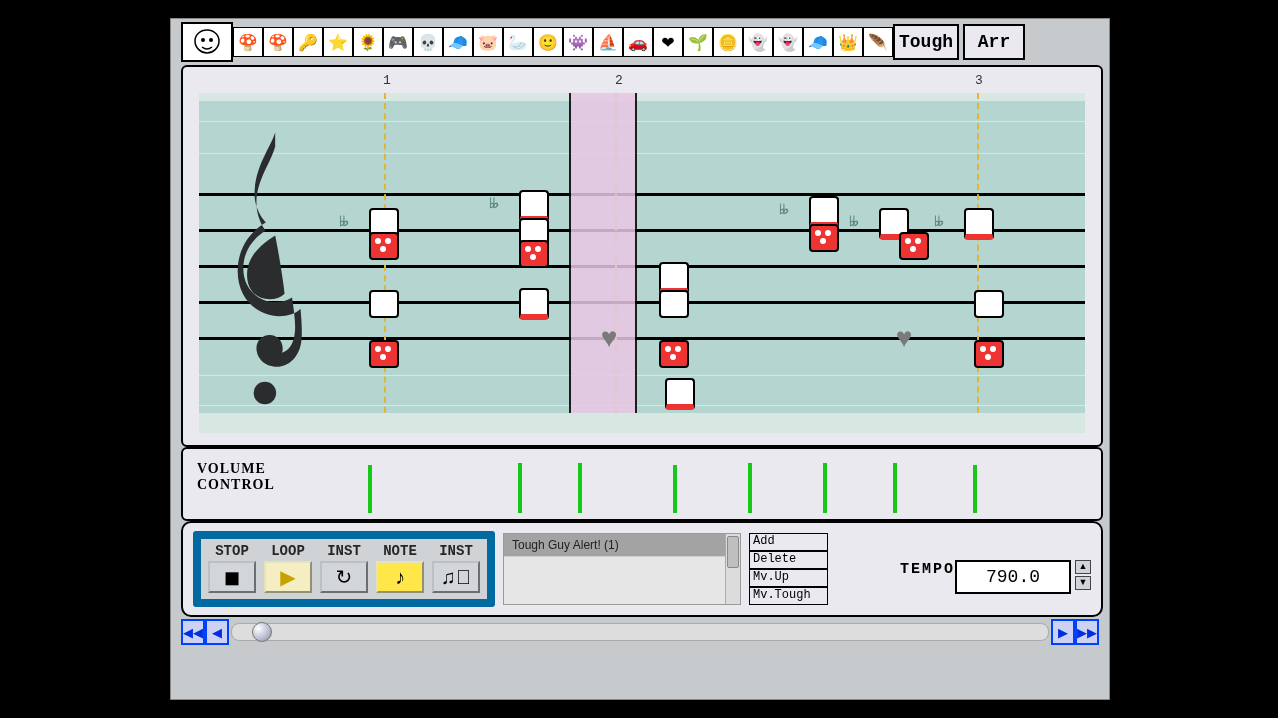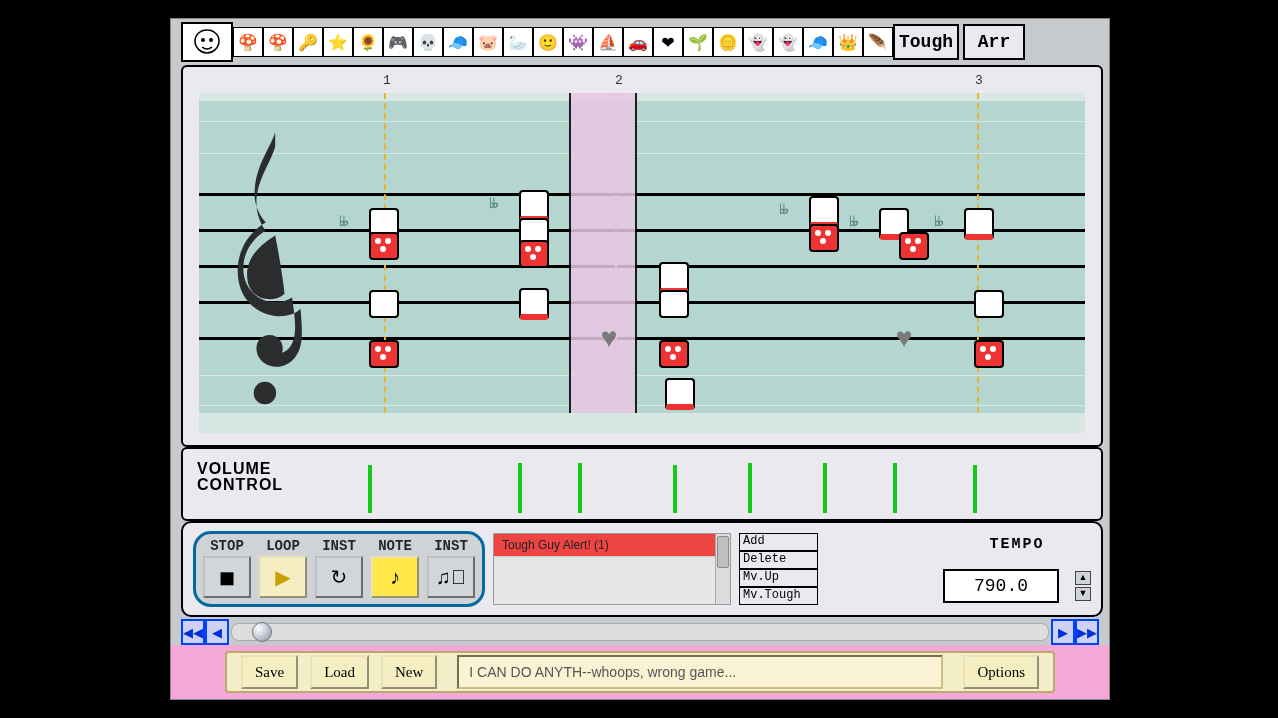--- a/index.html
+++ b/index.html
@@ -27,42 +27,42 @@
 .note{position:absolute;width:30px;height:26px;display:flex;align-items:center;justify-content:center;font-size:18px}
 .note .acc{position:absolute;left:-30px;top:2px;font-size:14px;letter-spacing:-3px;color:#5a8a7a;font-weight:bold}
 .spr{width:26px;height:24px;border:2px solid #000;border-radius:4px}
 .spr.boo{background:#fff}
 .spr.mush{background:#e33;position:relative}
 .spr.mush::after{content:"";position:absolute;left:4px;top:4px;width:6px;height:6px;border-radius:50%;background:#fff;box-shadow:10px 0 #fff,5px 8px #fff}
 .spr.cake{background:#fff;border-bottom:6px solid #e33}
 .heart{color:#7a7a7a;font-size:28px}
 
 .vol-wrap{position:absolute;left:10px;top:428px;width:918px;height:70px;background:#e9e9ef;border:2px solid #000;border-radius:6px}
-.vol-label{position:absolute;left:14px;top:12px;font-family:Liberation Sans, sans-serif;font-weight:bold;font-size:16px;letter-spacing:1px;line-height:16px}
+.vol-label{position:absolute;left:14px;top:12px;font-family:Liberation Serif, serif;font-weight:bold;font-size:14px;letter-spacing:1px;line-height:16px}
 .vbar{position:absolute;bottom:6px;width:4px;background:#18c818}
 
 .ctrl-wrap{position:absolute;left:10px;top:502px;width:918px;height:92px;background:#e9e9ef;border:2px solid #000;border-radius:10px;display:flex;align-items:stretch}
-.btn-block{margin:8px 0 8px 10px;background:#cfd3d6;border:3px solid #0369a1;border-radius:18px;padding:4px 4px 6px 4px;display:flex;gap:2px}
+.btn-block{margin:8px 0 8px 10px;background:#cfd3d6;border:8px solid #0369a1;border-radius:3px;padding:4px 4px 6px 4px;display:flex;gap:2px}
 .btn-col{display:flex;flex-direction:column;align-items:center;width:54px}
 .btn-col .lbl{font-family:"Courier New",monospace;font-weight:bold;font-size:14px;letter-spacing:0;color:#262626}
 .btn-col .b{width:44px;height:38px;margin-top:2px;border:2px outset #e8e2b8;background:#f5eec2;display:flex;align-items:center;justify-content:center;font-size:20px;cursor:pointer}
 .btn-col .b.gray{background:#d2d6da;border:2px outset #bcc0c4}
 
 .song-list{margin:10px 4px 10px 8px;width:236px;background:#e6e6e6;border:1px solid #9a9a9a;overflow:hidden;font-size:12px;position:relative}
 .song-list .row{padding:4px 8px;border-bottom:1px solid #d0d0d0;color:#555;cursor:pointer}
-.song-list .row.sel{background:#ef4444;color:#222}
+.song-list .row.sel{background:#a3a3a3;color:#222}
 .song-scroll{position:absolute;right:0;top:0;bottom:0;width:14px;background:#dcdcdc;border-left:1px solid #aaa}
 .song-scroll .thumb{position:absolute;left:1px;top:2px;right:1px;height:30px;background:#bfbfbf;border:1px solid #8a8a8a;border-radius:2px}
 
 .list-btns{margin:10px 4px;display:flex;flex-direction:column;gap:0}
 .list-btns .lb{width:74px;height:16px;border:1px solid #000;background:#e9e9ef;font-family:"Courier New",monospace;font-size:12px;padding-left:3px;line-height:14px;cursor:pointer}
 
-.tempo-block{margin:10px 10px 10px auto;display:flex;flex-direction:column;align-items:center;justify-content:center}
+.tempo-block{margin:10px 10px 10px auto;display:flex;flex-direction:row;align-items:center;justify-content:center}
 .tempo-block .tl{font-family:"Courier New",monospace;font-weight:bold;font-size:15px;letter-spacing:2px}
-.tempo-block .tv-row{display:flex;align-items:center;gap:16px;margin-top:16px}
+.tempo-block .tv-row{display:flex;gap:4px;margin-top:16px}
 .tempo-block .tv{width:112px;height:30px;border:2px solid #000;background:#fff;display:flex;align-items:center;justify-content:center;font-family:"Courier New",monospace;font-size:18px}
 .tempo-block .arrows{display:flex;flex-direction:column;gap:2px}
 .tempo-block .ar{width:14px;height:12px;border:1px solid #444;background:#d0d4d8;font-size:9px;text-align:center;line-height:10px;cursor:pointer}
 
 .scroll-wrap{position:absolute;left:10px;top:600px;width:918px;height:26px;display:flex;align-items:center}
 .scroll-btn{width:20px;height:22px;border:2px solid #0040ff;background:#cdd2f5;color:#0030dd;display:flex;align-items:center;justify-content:center;font-size:13px;cursor:pointer}
 .scroll-track{flex:1;height:16px;margin:0 2px;background:#ddd;border:1px solid #aaa;border-radius:8px;position:relative}
 .scroll-thumb{position:absolute;left:20px;top:-2px;width:18px;height:18px;border-radius:50%;background:radial-gradient(circle at 30% 30%,#fff,#b8bccf 60%,#888);border:1px solid #777;cursor:pointer}
 
 .footer{position:absolute;left:0;bottom:0;right:0;height:54px;background:#f4a8d8;display:flex;align-items:center;padding:0 18px;gap:12px}
@@ -283,22 +283,13 @@
   <div class="scroll-wrap">
     <div class="scroll-btn">◀◀</div>
     <div class="scroll-btn">◀</div>
     <div class="scroll-track">
         <div class="scroll-thumb"></div>
       </div>
     <div class="scroll-btn">▶</div>
     <div class="scroll-btn">▶▶</div>
   </div>
 
-  <div class="footer">
-    <div class="spacer"></div>
-    <div class="fbtn">Save</div>
-    <div class="fbtn">Load</div>
-    <div class="fbtn">New</div>
-    <div class="fmsg">I CAN DO ANYTH--whoops, wrong game...</div>
-    <div class="fbtn">Options</div>
-    <div class="spacer"></div>
-  </div>
 </div>
 
 </body></html>

